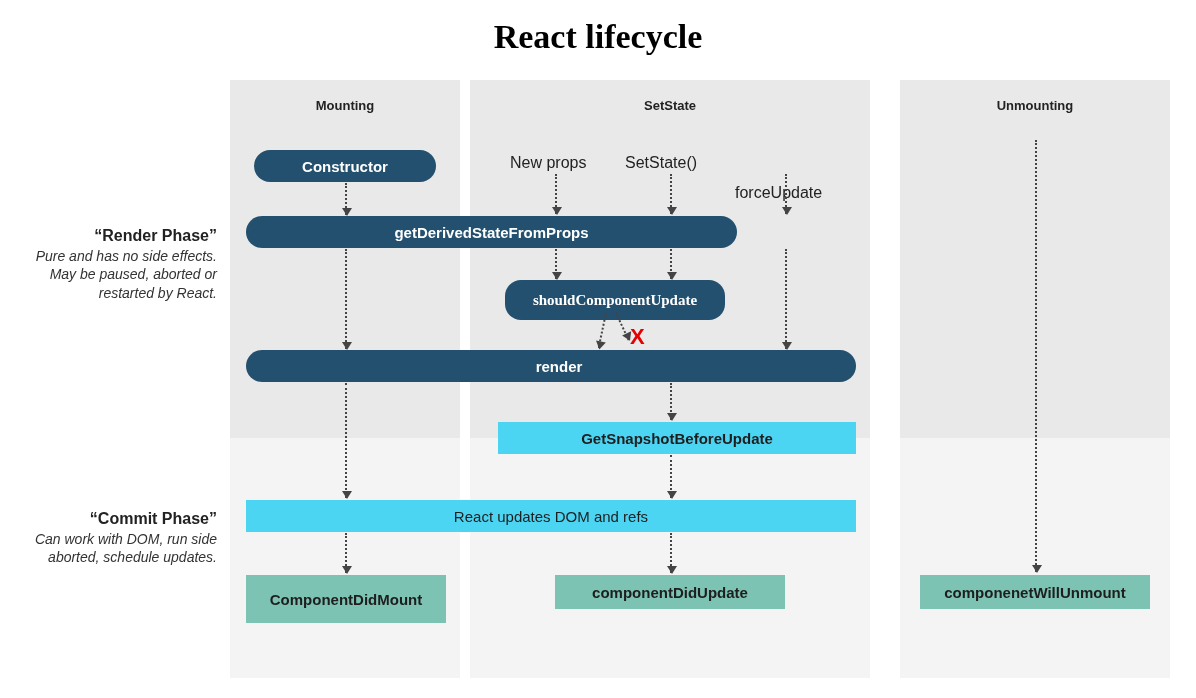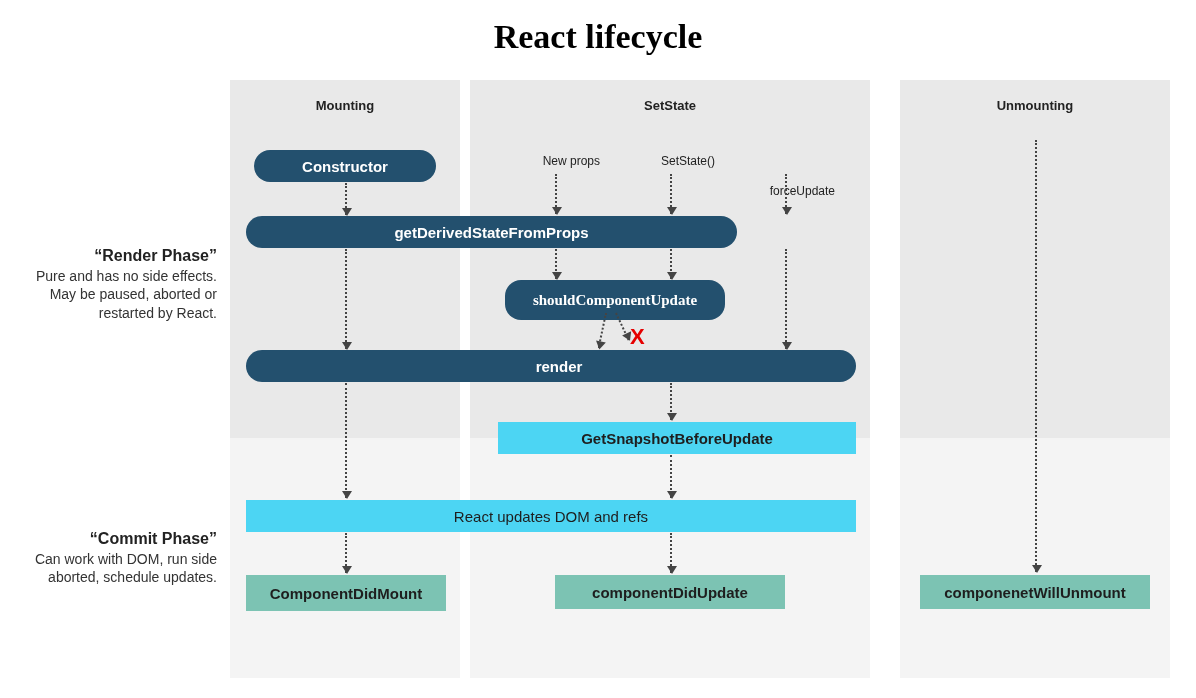--- a/index.html
+++ b/index.html
@@ -56,52 +56,52 @@
   }
   
   .side-label {
     position: absolute;
     left: 12px;
     width: 205px;
     text-align: right;
     color: #222;
     font-size: 15px;
     line-height: 1.35;
-    margin-top: 20px;
   }
   .side-label .strong {
     font-weight: bold;
     font-size: 16px;
   }
   .side-label .sub {
     font-size: 14px;
     color: #333;
+    font-style: italic;
   }
   .dotted-rule {
     border-top: 2px dotted #555;
     margin: 2px 0 2px 40px;
   }
   
   .box {
     position: absolute;
     display: flex;
     align-items: center;
     justify-content: center;
     font-size: 15px;
     font-weight: 600;
     padding: 8px 4px;
   }
   .navy { background: #23506e; color: #fff; border-radius: 16px; }
   .cyan { background: #4cd5f3; color: #1e1e1e; }
   .teal { background: #7cc3b3; color: #1e1e1e; }
   .trigger {
     position: absolute;
-    font-size: 12px;
+    font-size: 16px;
     color: #222;
-    text-align: right;
+    text-align: left;
     font-weight: 400;
   }
   
   .arrow {
     position: absolute;
     width: 0;
     border-left: 2px dotted #444;
   }
   .arrow::after {
     content: '';
@@ -197,19 +197,19 @@
   <div class="arrow" style="left:670px; top:303px; height:37px;"></div>
 
   <div class="box cyan" style="left:498px; top:342px; width:358px; height:32px;">GetSnapshotBeforeUpdate</div>
   <div class="arrow" style="left:670px; top:375px; height:43px;"></div>
 
   <div class="box cyan" style="left:246px; top:420px; width:610px; height:32px; font-weight:500;">React updates DOM and refs</div>
 
   <div class="arrow" style="left:345px; top:453px; height:40px;"></div>
   <div class="arrow" style="left:670px; top:453px; height:40px;"></div>
 
-  <div class="box teal" style="left:246px; top:495px; width:200px; height:36px;">ComponentDidMount</div>
+  <div class="box teal" style="left:246px; top:495px; width:200px; height:48px;">ComponentDidMount</div>
   <div class="box teal" style="left:555px; top:495px; width:230px; height:34px;">componentDidUpdate</div>
 
   <div class="arrow" style="left:1035px; top:60px; height:432px;"></div>
   <div class="box teal" style="left:920px; top:495px; width:230px; height:34px;">componenetWillUnmount</div>
 
 </div>
 
 </body></html>

